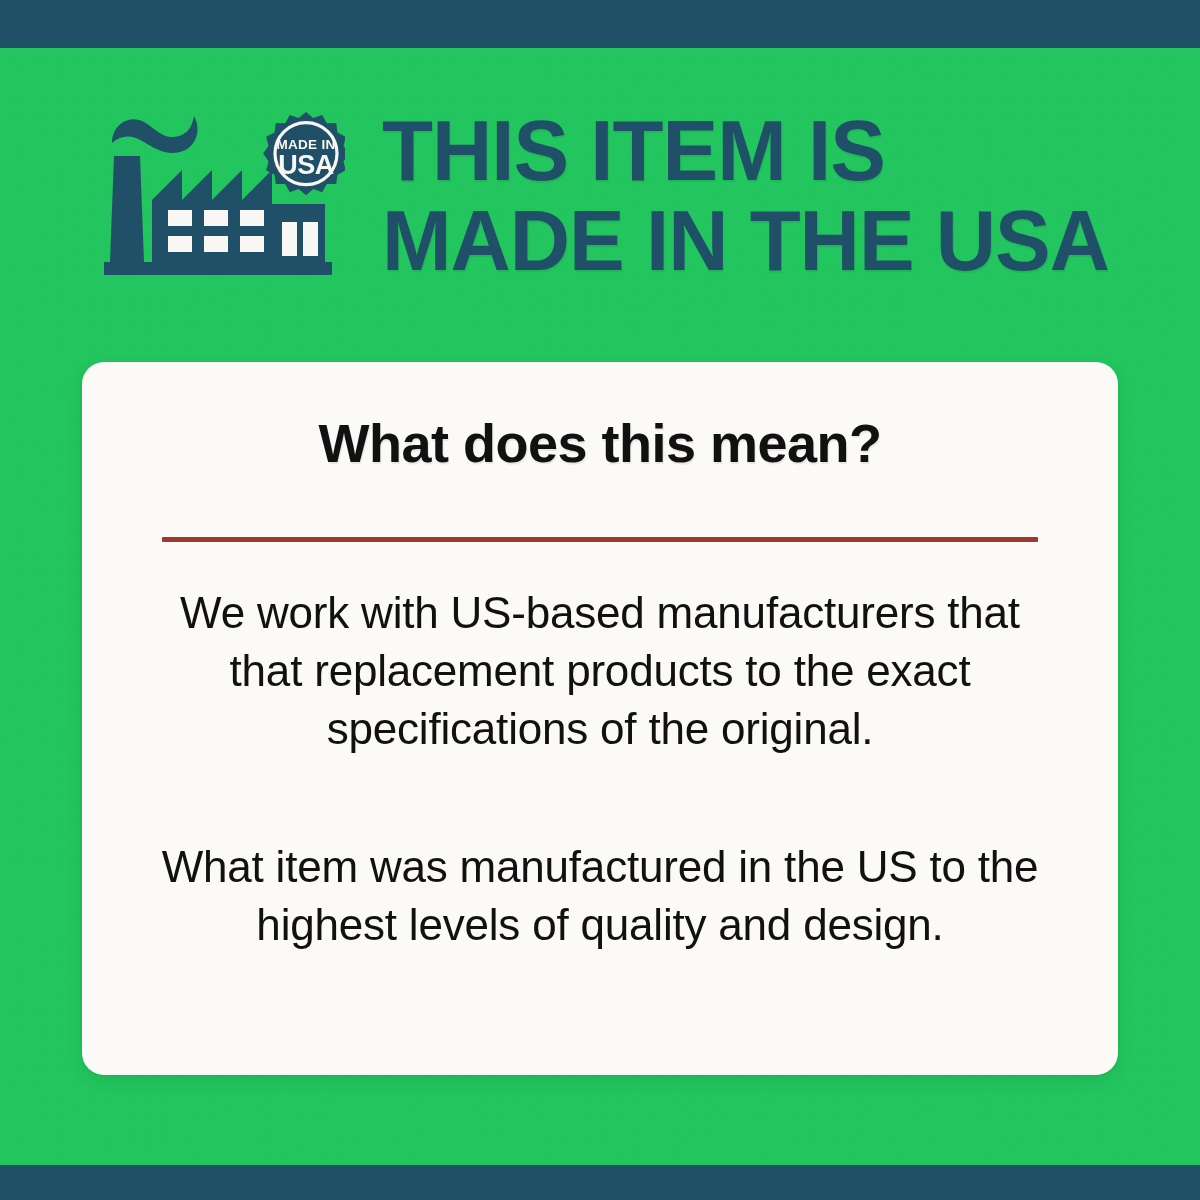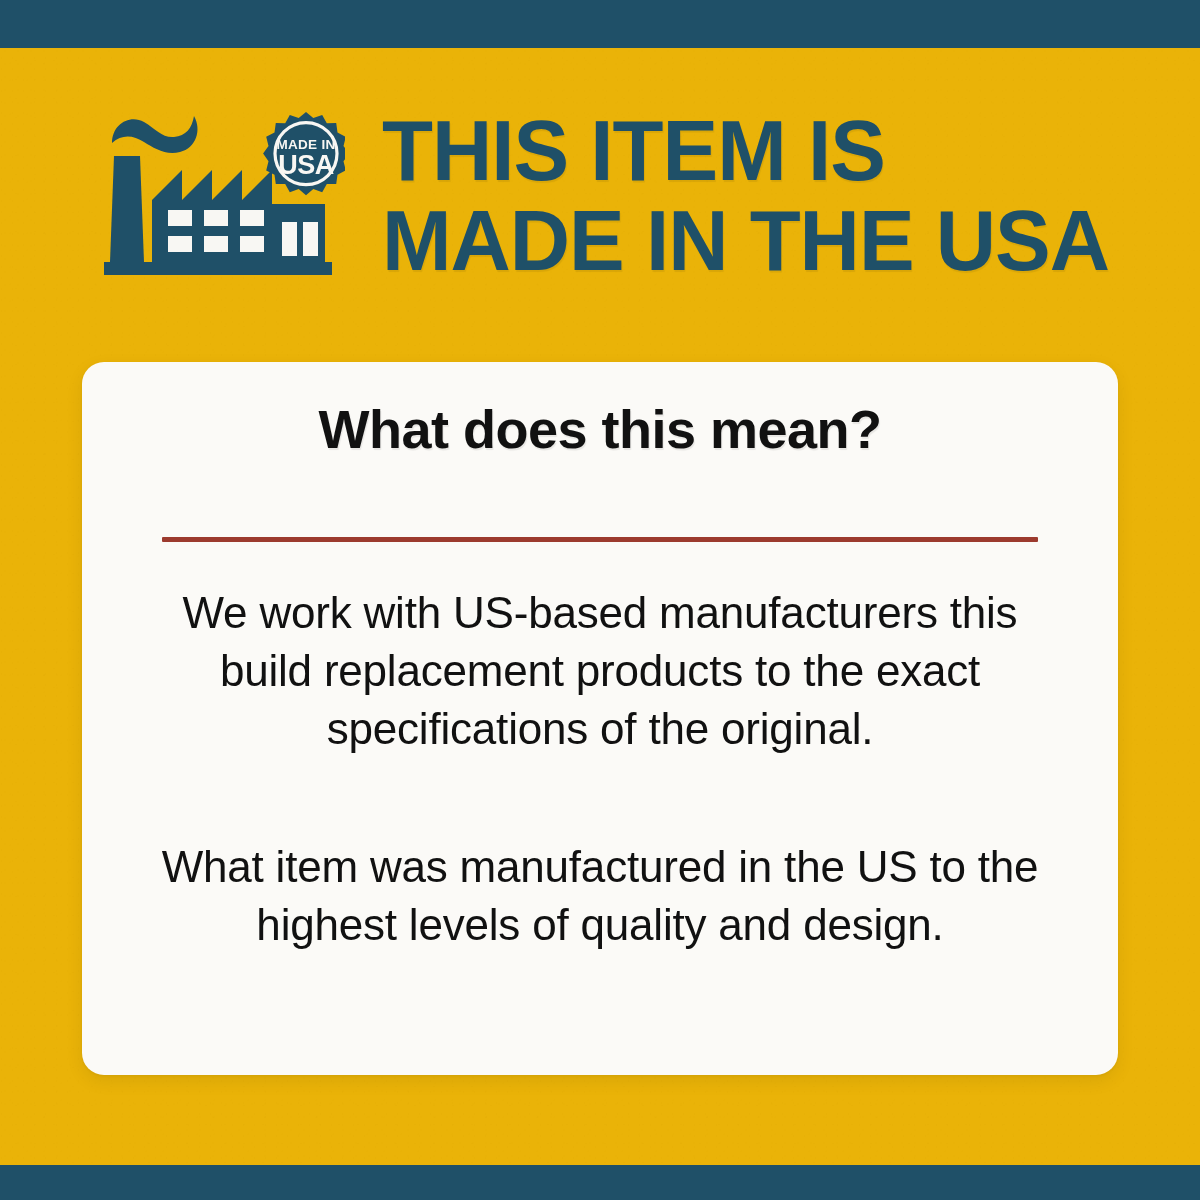--- a/index.html
+++ b/index.html
@@ -13,21 +13,21 @@
     font-family: "Liberation Sans", sans-serif;
     overflow: hidden;
     position: relative;
   }
 
   #page {
     position: absolute;
     inset: 0;
     width: 1200px;
     height: 1200px;
-    background: #eab308;
+    background: #22c55e;
   }
 
   
   #grain {
     position: absolute;
     inset: 0;
     pointer-events: none;
     opacity: .55;
     background-image:
       radial-gradient(circle at 13% 27%, rgba(0,0,0,.016) 0 1px, transparent 1px),
@@ -89,21 +89,21 @@
     width: 1036px;
     height: 713px;
     background: #fbfaf7;
     border-radius: 22px;
     box-shadow: 0 6px 18px rgba(0,0,0,.075), 0 1px 3px rgba(0,0,0,.05);
   }
 
   #card-heading {
     position: absolute;
     left: 0;
-    top: 38px;
+    top: 52px;
     width: 1036px;
     text-align: center;
     color: #111111;
     font-family: "Liberation Sans Narrow", "Liberation Sans", sans-serif;
     font-weight: bold;
     font-size: 54px;
     line-height: 58px;
     letter-spacing: -0.5px;
     text-shadow: 1px 2px 1px rgba(0,0,0,.08);
   }
@@ -187,21 +187,21 @@
 
   </div>
 
   <div id="card">
 
     <div id="card-heading">What does this mean?</div>
 
     <div id="card-divider"></div>
 
     <div id="card-body">
-      <p>We work with US-based manufacturers this build replacement products to the exact specifications of the original.</p>
+      <p>We work with US-based manufacturers that that replacement products to the exact specifications of the original.</p>
       <div class="para-gap"></div>
       <p>What item was manufactured in the US to the highest levels of quality and design.</p>
     </div>
 
   </div>
 
   <div class="bar" id="bar-bottom"></div>
 
 </div>
 

